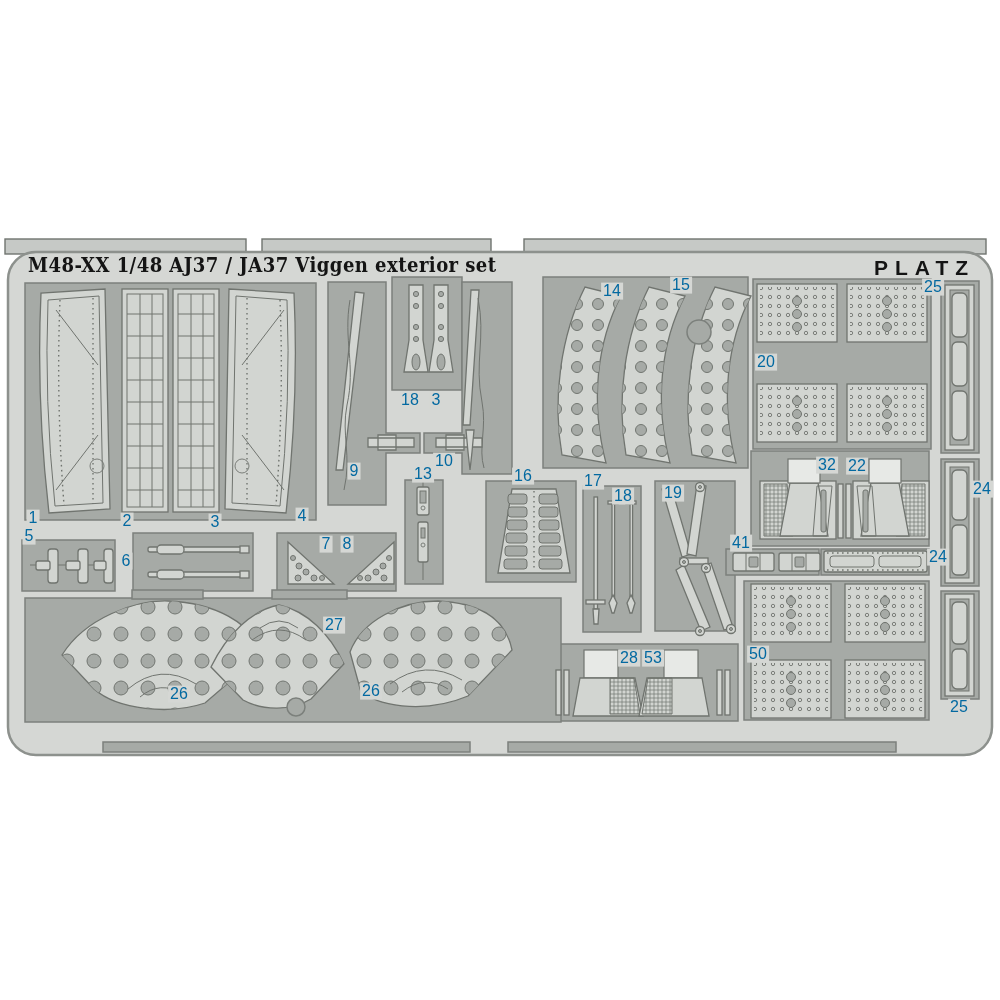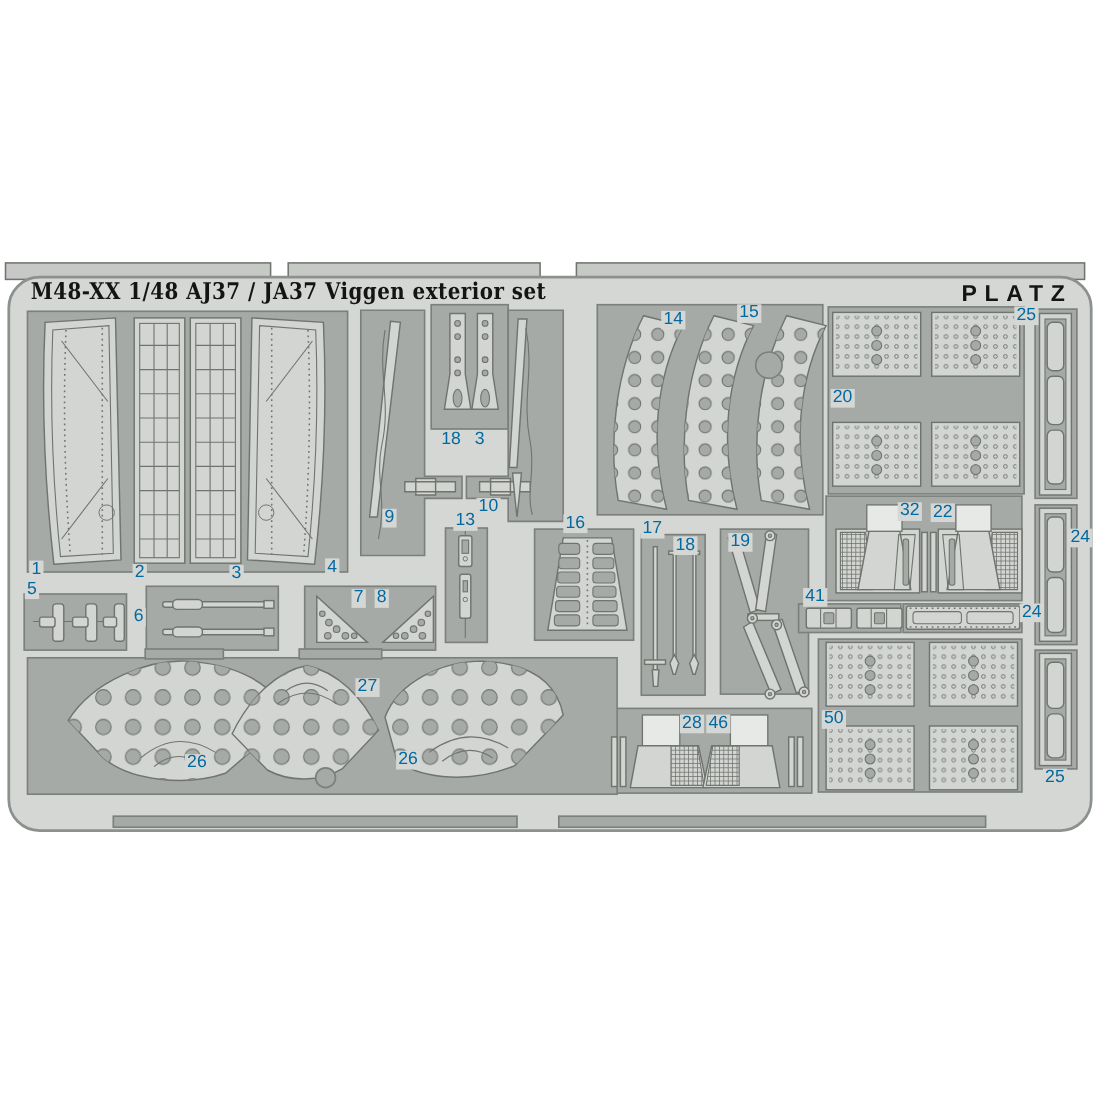--- a/index.html
+++ b/index.html
@@ -388,15 +388,15 @@
 <span class="lbl" style="left:857px;top:466px">22</span>
 <span class="lbl" style="left:741px;top:543px">41</span>
 <span class="lbl" style="left:982px;top:489px">24</span>
 <span class="lbl" style="left:938px;top:557px">24</span>
 <span class="lbl" style="left:933px;top:287px">25</span>
 <span class="lbl" style="left:959px;top:707px">25</span>
 <span class="lbl" style="left:179px;top:694px">26</span>
 <span class="lbl" style="left:371px;top:691px">26</span>
 <span class="lbl" style="left:334px;top:625px">27</span>
 <span class="lbl" style="left:629px;top:658px">28</span>
-<span class="lbl" style="left:653px;top:658px">46</span>
+<span class="lbl" style="left:653px;top:658px">53</span>
 <span class="lbl" style="left:758px;top:654px">50</span>
 </div>
 
 </body></html>

